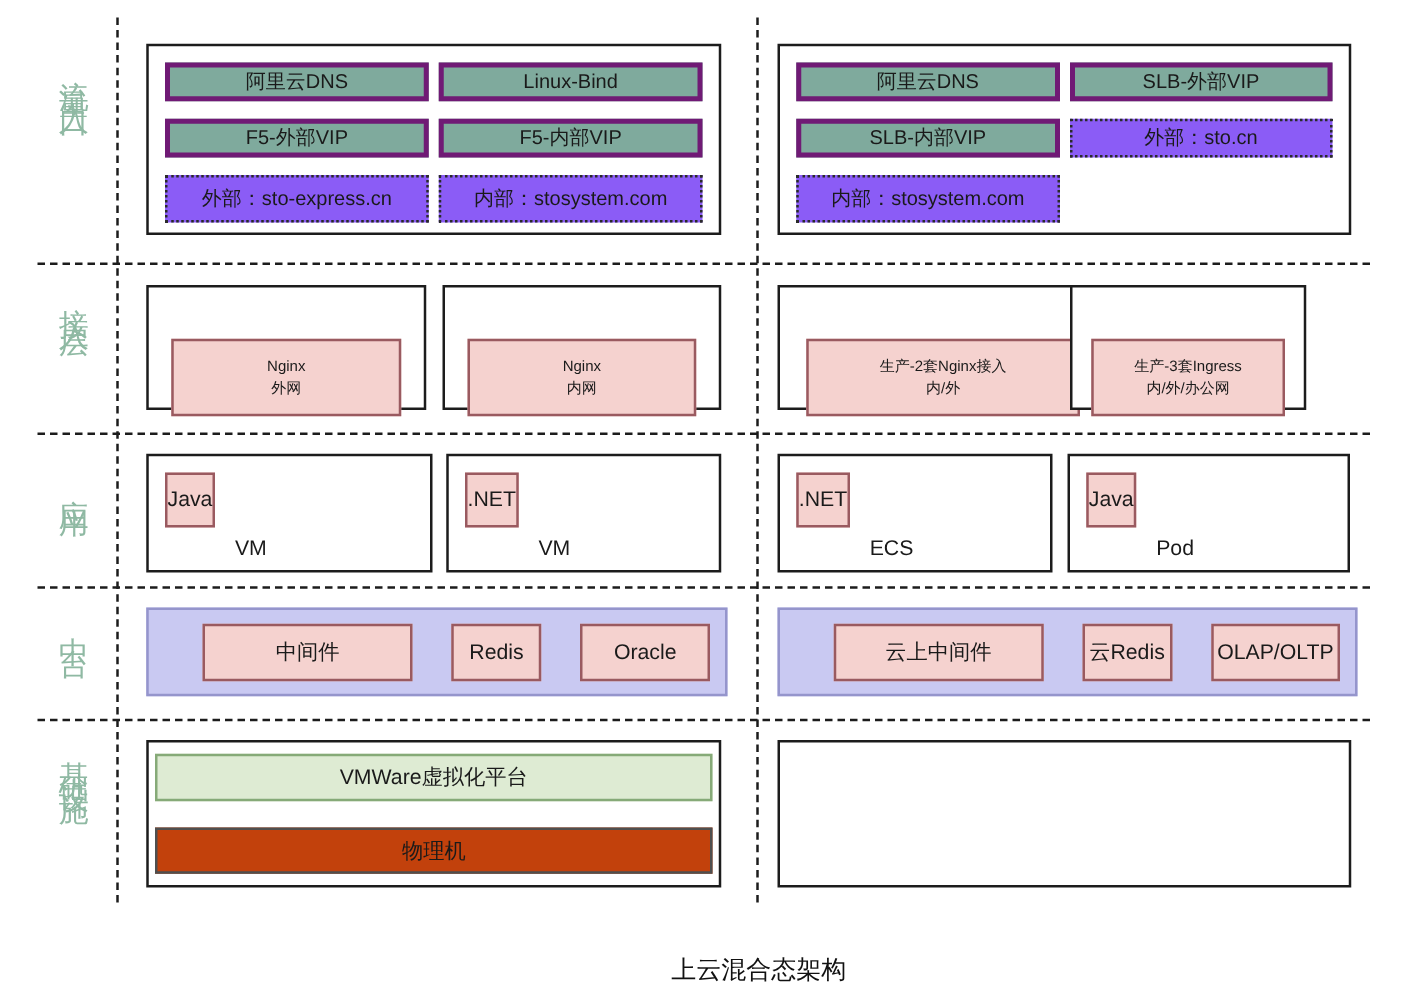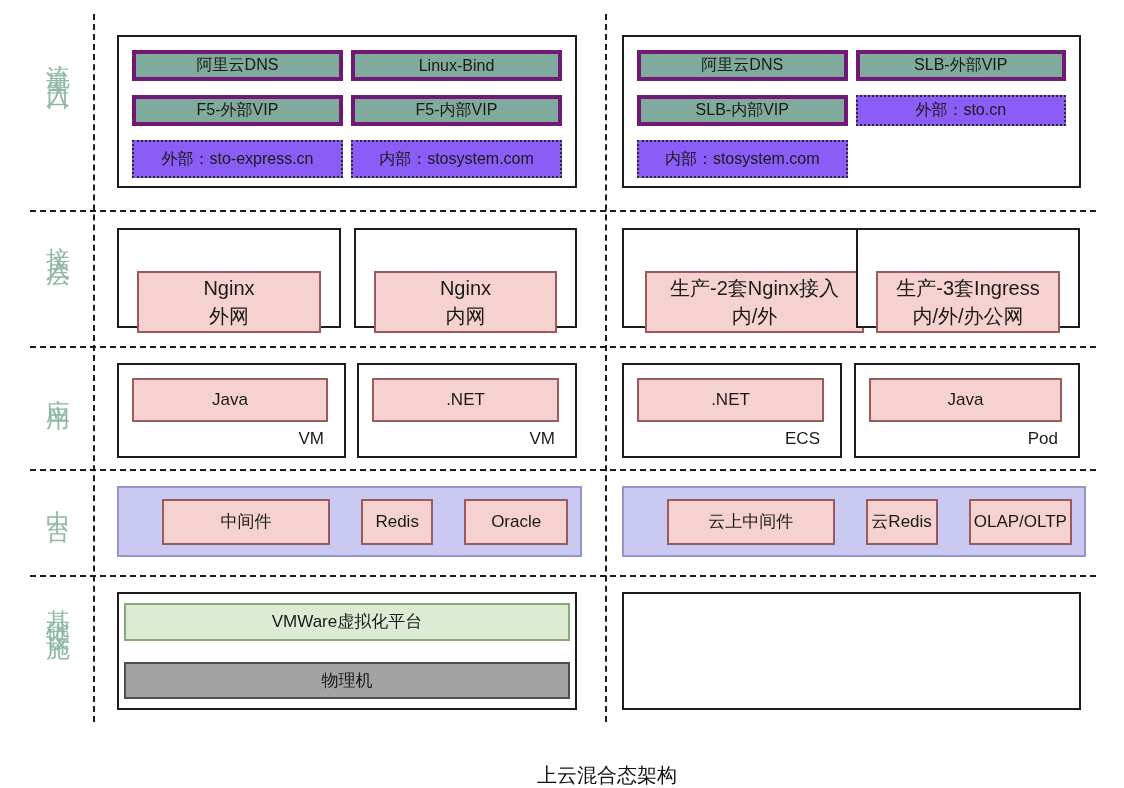--- a/index.html
+++ b/index.html
@@ -31,45 +31,45 @@
   }
   .chip-dotted {
     background:#8b5cf6; border:2px dotted #2a2a2a; box-sizing:border-box;
     display:flex; align-items:center; justify-content:center; font-size:16px;
   }
   
   .pink { background:#F5D2CF; border:2px solid #9A5A60; box-sizing:border-box; }
   .access-box { display:flex; align-items:center; justify-content:center; }
   .access-pink {
     width:84%; height:62px; display:flex; flex-direction:column;
-    align-items:center; justify-content:center; font-size:20px; line-height:1.4;
+    align-items:center; justify-content:center; font-size:12px; line-height:1.4;
     text-align:center;
     margin-top:48px;
   }
-  .app-box { display:flex; flex-direction:column; }
+  .app-box { display:flex; }
   .app-pink {
     height:44px; margin:13px 16px 0 13px;
     display:flex; align-items:center; justify-content:center; font-size:17px;
   }
   .app-platform { margin-top:auto; align-self:flex-end; padding:0 20px 7px 0; font-size:17px; }
   
   .purple {
     position:absolute; background:#C9C9F2; border:2px solid #9595CC; box-sizing:border-box;
     display:flex; align-items:center; justify-content:space-between; padding:0 12px;
   }
   .mw-pink { height:46px; display:flex; align-items:center; justify-content:center; font-size:17px;margin-left:31px; }
   .mw-w1 { width:45.5%; } .mw-w2 { width:19.5%; } .mw-w3 { width:28%; }
   
   .infra-box { display:flex; flex-direction:column; gap:9px; padding:9px 5px; }
   .bar {
     height:44px; display:flex; align-items:center; justify-content:center;
     font-size:17px; box-sizing:border-box;
   }
   .bar-green { background:#DEEBD3; border:2px solid #86AA78; }
-  .bar-gray  { background:#a3a3a3; border:2px solid #4F4F4F;margin-top:12px; }
+  .bar-gray  { background:#c2410c; border:2px solid #4F4F4F;margin-top:12px; }
   .caption { position:absolute; left:95px; width:1024px; top:747px; text-align:center; font-size:20px; color:#111;margin-top:15px; }
 </style>
 </head>
 <body>
 
 <div class="canvas">
 
   <div class="vline" style="left:93px;  top:14px; height:708px;"></div>
   <div class="vline" style="left:605px; top:14px; height:708px;"></div>
   <div class="hline" style="left:30px; top:210px; width:1066px;"></div>
@@ -110,21 +110,21 @@
       <span>Nginx</span>
       <span>内网</span>
     </div>
   </div>
   <div class="outer access-box" style="left:622px; top:228px; width:265px; height:100px;">
     <div class="pink access-pink">
       <span>生产-2套Nginx接入</span>
       <span>内/外</span>
     </div>
   </div>
-  <div class="outer access-box" style="left:856px; top:228px; width:224px; height:100px;">
+  <div class="outer access-box" style="left:856px; top:228px; width:189px; height:100px;">
     <div class="pink access-pink">
       <span>生产-3套Ingress</span>
       <span>内/外/办公网</span>
     </div>
   </div>
 
   <div class="outer app-box" style="left:117px; top:363px; width:229px; height:95px;">
     <div class="pink app-pink">Java</div>
     <div class="app-platform">VM</div>
   </div>

